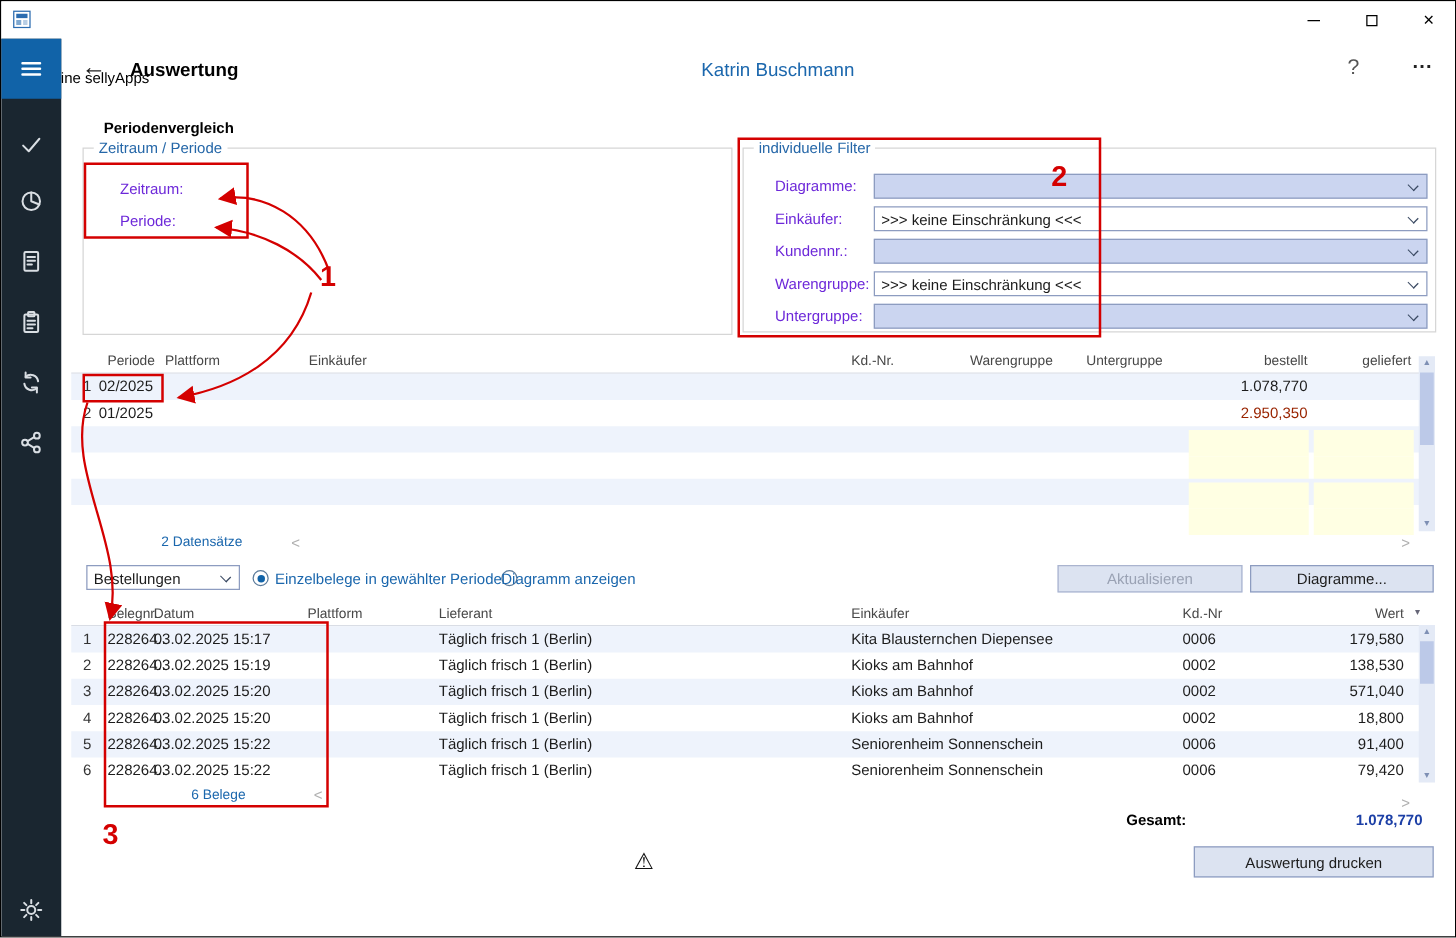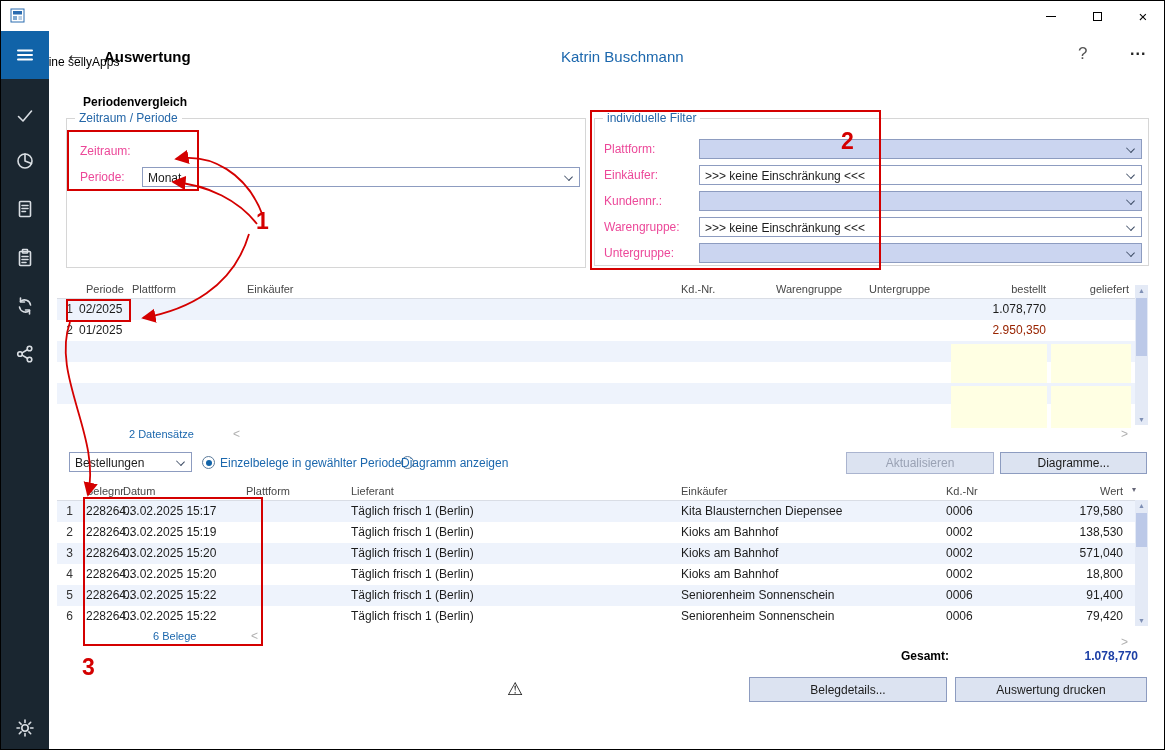--- a/index.html
+++ b/index.html
@@ -30,21 +30,21 @@
   .page-title { position:absolute; left:103px; top:47px; font-size:15px; font-weight:bold; color:#000; }
   .user-name { position:absolute; left:560px; top:47px; font-size:15px; color:#1b67ad; }
   .help-btn { position:absolute; left:1077px; top:43px; font-size:17px; color:#555; }
   .more-btn { position:absolute; left:1129px; top:40px; font-size:16px; font-weight:bold; color:#222; letter-spacing:1px; }
 
   .section-title { position:absolute; left:82px; top:94px; font-size:12px; font-weight:bold; color:#000; }
 
   
   .groupbox { position:absolute; border:1px solid #d6d6d6; background:#fff; }
   .gb-title { position:absolute; top:-8px; left:8px; background:#fff; padding:0 4px; color:#2567a8; font-size:12px; }
-  .frm-label { position:absolute; font-size:12px; color:#ec4899; }
+  .frm-label { position:absolute; font-size:12px; color:#6d28d9;margin-left:16px; }
   .dd { position:absolute; height:20px; background:#fff; border:1px solid #8d9cc0; }
   .dd.empty { background:#cbd5f0; }
   .dd .val { position:absolute; left:5px; top:3px; font-size:12px; color:#1c1c1c; white-space:nowrap; }
   .chev { position:absolute; right:7px; top:5px; width:7px; height:7px; border-right:1.4px solid #3b4a63; border-bottom:1.4px solid #3b4a63; transform:rotate(45deg) scaleY(0.8); }
 
   
   .tbl { position:absolute; left:56px; width:1091px; background:#fff; }
   .thead { position:relative; height:20px; border-bottom:1px solid #d9dde5; }
   .thead span { position:absolute; top:4px; font-size:11px; color:#474747; white-space:nowrap; }
   .trow { position:relative; height:21px; font-size:12px; color:#1c1c1c; }
@@ -182,30 +182,26 @@
   <span class="user-name">Katrin Buschmann</span>
   <span class="help-btn">?</span>
   <span class="more-btn">...</span>
 
   <span class="section-title">Periodenvergleich</span>
 
   <div class="groupbox" style="left:65px;top:117px;width:520px;height:150px">
     <span class="gb-title">Zeitraum / Periode</span>
     <span class="frm-label" style="left:13px;top:25px">Zeitraum:</span>
     <span class="frm-label" style="left:13px;top:51px">Periode:</span>
-    <div class="dd" style="left:75px;top:48px;width:438px">
-      <span class="val">Monat</span>
-      <span class="chev"></span>
-    </div>
   </div>
 
   <div class="groupbox" style="left:593px;top:117px;width:555px;height:148px">
     <span class="gb-title">individuelle Filter</span>
 
-    <span class="frm-label" style="left:9px;top:23px">Plattform:</span>
+    <span class="frm-label" style="left:9px;top:23px">Diagramme:</span>
     <div class="dd empty" style="left:104px;top:20px;width:443px">
       <span class="val"></span>
       <span class="chev"></span>
     </div>
 
     <span class="frm-label" style="left:9px;top:49px">Einkäufer:</span>
     <div class="dd" style="left:104px;top:46px;width:443px">
       <span class="val">&gt;&gt;&gt; keine Einschränkung &lt;&lt;&lt;</span>
       <span class="chev"></span>
     </div>
@@ -361,21 +357,20 @@
       <span class="sarr" style="bottom:1px">▼</span>
     </div>
   </div>
   <span class="status-txt" style="left:152px;top:629px">6 Belege</span>
   <span class="pager" style="left:250px;top:628px">&lt;</span>
   <span class="pager" style="left:1120px;top:634px">&gt;</span>
 
   <span class="gesamt-label">Gesamt:</span>
   <span class="gesamt-value">1.078,770</span>
   <span class="warn">⚠</span>
-  <div class="btn big" style="left:748px;top:676px;width:198px">Belegdetails...</div>
   <div class="btn big" style="left:954px;top:676px;width:192px">Auswertung drucken</div>
 
   <svg class="anno" width="1165" height="750" viewBox="0 0 1165 750">
     <defs>
       <marker id="arrow" markerWidth="9" markerHeight="9" refX="7" refY="4" orient="auto">
         <path d="M0,0 L8,4 L0,8 z" fill="#d40000"></path>
       </marker>
     </defs>
     <rect x="67" y="130" width="130" height="59" class="abox"></rect>
     <rect x="590" y="110" width="289" height="158" class="abox"></rect>

